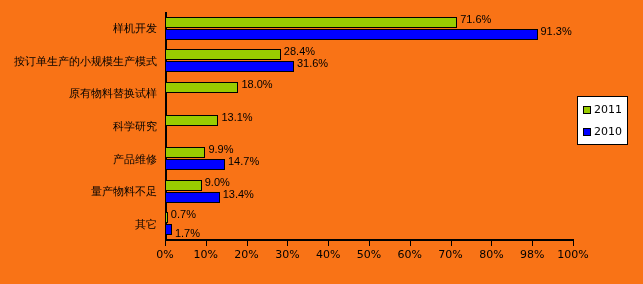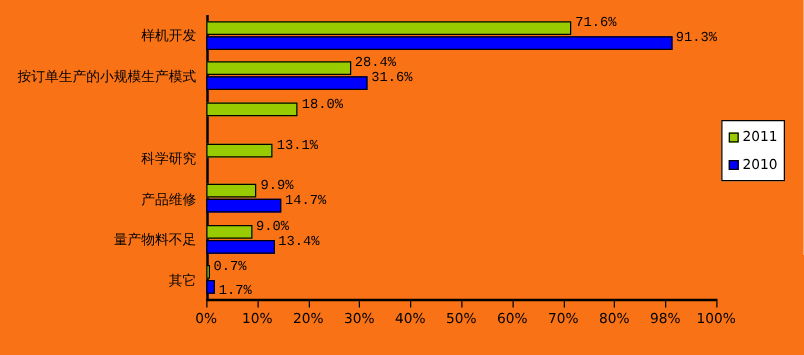--- a/index.html
+++ b/index.html
@@ -77,21 +77,21 @@
   }
   .bar-2010 {
     background: #0000FF;
   }
   .bar-value {
     position: absolute;
     font-size: 11px;
     color: #000000;
     white-space: nowrap;
     line-height: 1;
-    font-family: Liberation Mono, monospace;
+    font-family: Liberation Sans, sans-serif;
   }
 
   
   #x-labels {
     position: absolute;
     left: 0;
     top: 248px;
     width: 643px;
     height: 16px;
   }
@@ -137,20 +137,21 @@
   }
 </style>
 </head>
 <body>
 
 <div id="chart-root">
 
   <div id="y-labels">
       <div class="y-label-cell" style="top: 9.28571px;">样机开发</div>
       <div class="y-label-cell" style="top: 41.8571px;">按订单生产的小规模生产模式</div>
+      <div class="y-label-cell" style="top: 74.4286px;">原有物料替换试样</div>
       <div class="y-label-cell" style="top: 107px;">科学研究</div>
       <div class="y-label-cell" style="top: 139.571px;">产品维修</div>
       <div class="y-label-cell" style="top: 172.143px;">量产物料不足</div>
       <div class="y-label-cell" style="top: 204.714px;">其它</div>
     </div>
 
   <div id="axis-y-line"></div>
   <div id="axis-x-line"></div>
 
   <div id="plot-area">

